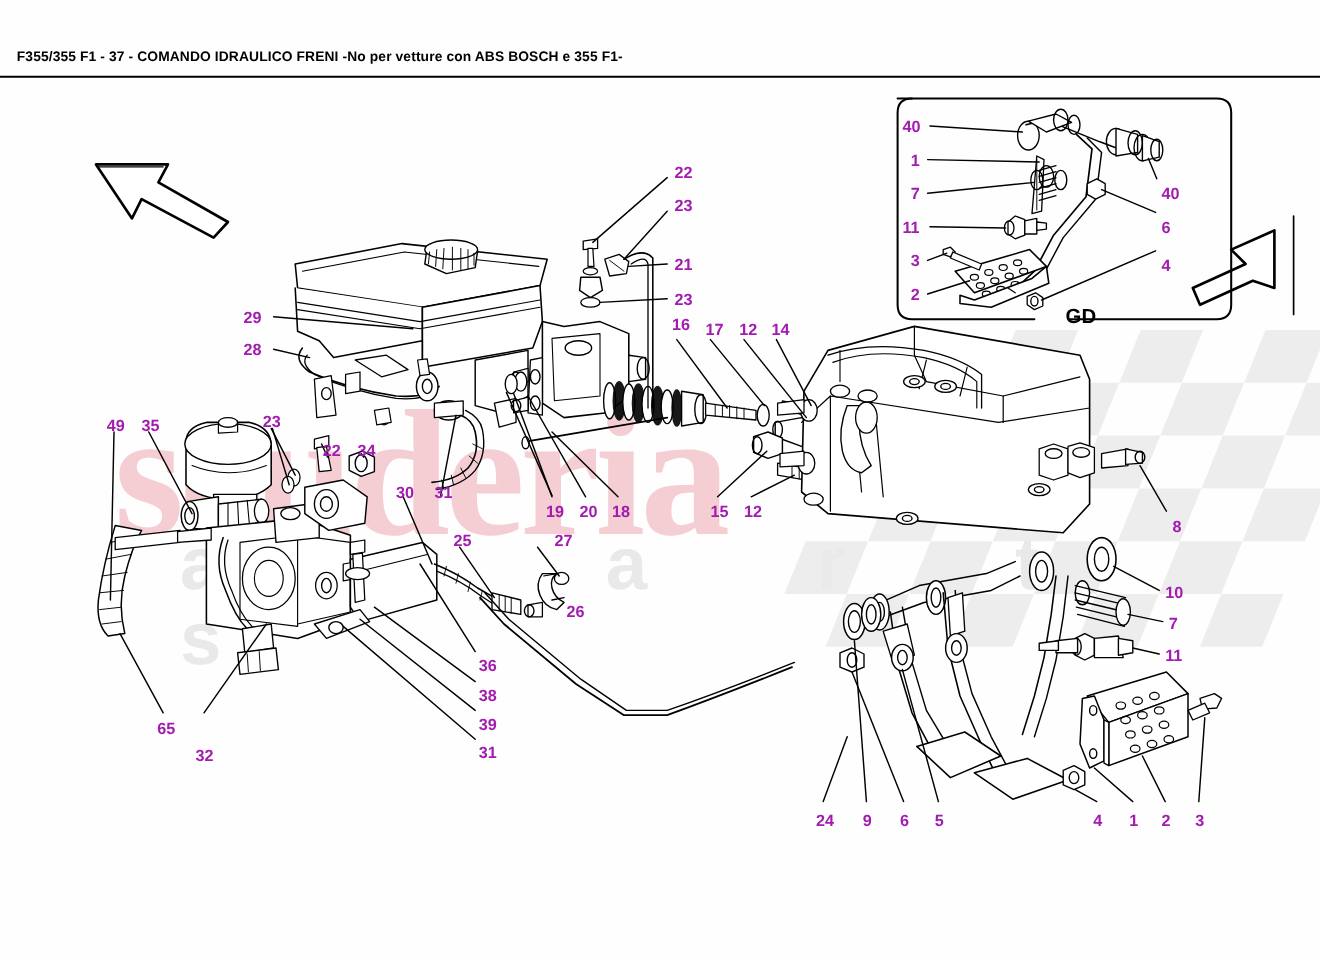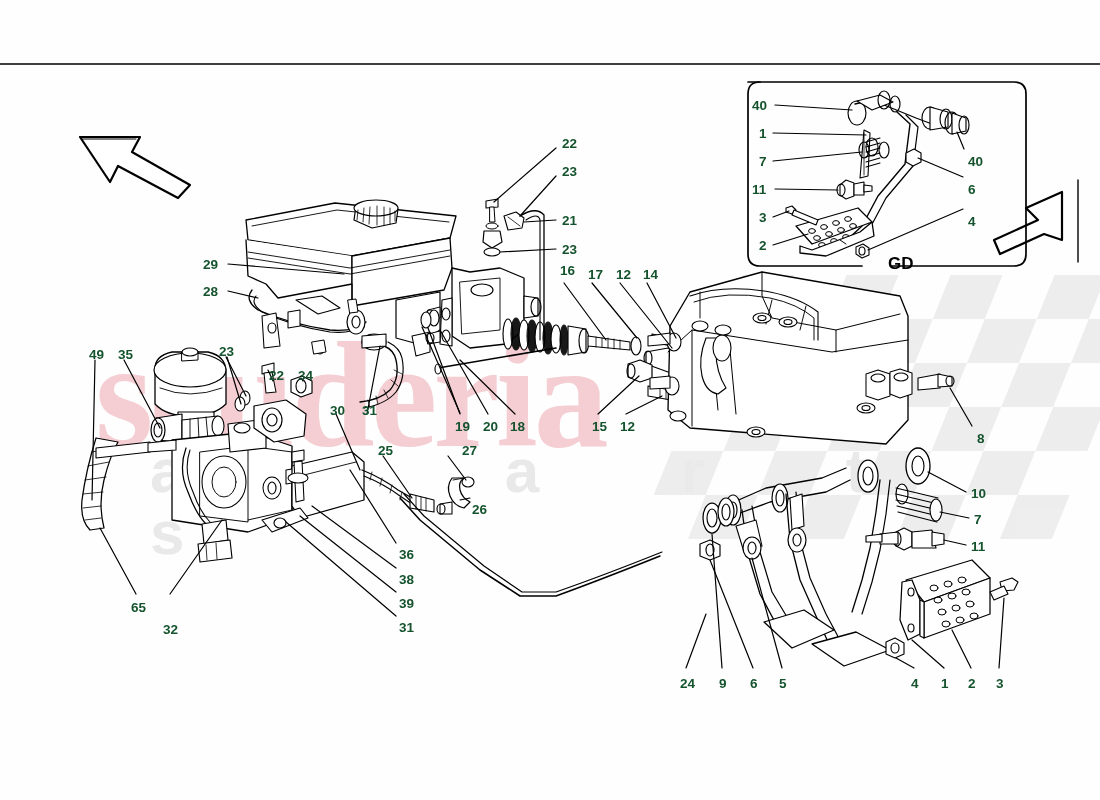--- a/index.html
+++ b/index.html
@@ -14,21 +14,21 @@
   .wm{position:absolute;pointer-events:none;user-select:none;}
   .wm-scuderia{left:95px;top:320px;font-size:150px;font-weight:bold;color:#f4ced3;font-family:"Liberation Serif",serif;letter-spacing:-4px;line-height:1;}
   .wm-parts{left:150px;top:440px;font-size:62px;font-weight:bold;color:#e9e9e9;letter-spacing:62px;line-height:1;}
   .wm-flag{left:690px;top:275px;width:420px;height:260px;transform:skewX(-22deg) ;opacity:.85;}
   .wm-flag .cell{position:absolute;width:52px;height:44px;background:#ebebeb;}
 
   
   #art{position:absolute;left:0;top:0;width:1100px;height:800px;}
 
   
-  .lbl{position:absolute;font-size:13.5px;font-weight:bold;color:#14532d;line-height:1;white-space:nowrap;}
+  .lbl{position:absolute;font-size:13.5px;font-weight:bold;color:#a21caf;line-height:1;white-space:nowrap;}
 
   .gd{position:absolute;font-size:17px;font-weight:bold;color:#000;}
 </style>
 </head>
 <body>
 
 <div id="page">
 
   <div class="wm wm-scuderia">scuderia</div>
   <div class="wm wm-parts">a  p a r t s</div>
@@ -52,20 +52,23 @@
       <div class="cell" style="left: 0px; top: 176px;"></div>
       <div class="cell" style="left: 104px; top: 176px;"></div>
       <div class="cell" style="left: 208px; top: 176px;"></div>
       <div class="cell" style="left: 312px; top: 176px;"></div>
       <div class="cell" style="left: 52px; top: 220px;"></div>
       <div class="cell" style="left: 156px; top: 220px;"></div>
       <div class="cell" style="left: 260px; top: 220px;"></div>
       <div class="cell" style="left: 364px; top: 220px;"></div>
     </div>
 
+  <div class="title-bar">
+    <div class="t">F355/355 F1 - 37 - COMANDO IDRAULICO FRENI -No per vetture con ABS BOSCH e 355 F1-</div>
+  </div>
 
   <svg id="art" viewBox="0 0 1100 800">
     <g fill="none" stroke="#000" stroke-width="1.15" stroke-linejoin="round" stroke-linecap="round">
 
       <line x1="0" y1="64" x2="1100" y2="64" stroke-width="1.6"></line>
 
       <g>
         <path d="M80 137 L140 137 L132 152 L190 185 L178 198 L118 166 L110 182 Z" fill="#fff" stroke="#000" stroke-width="2.2"></path>
         <path d="M82 139 L136 139" stroke="#000" stroke-width="1"></path>
       </g>

